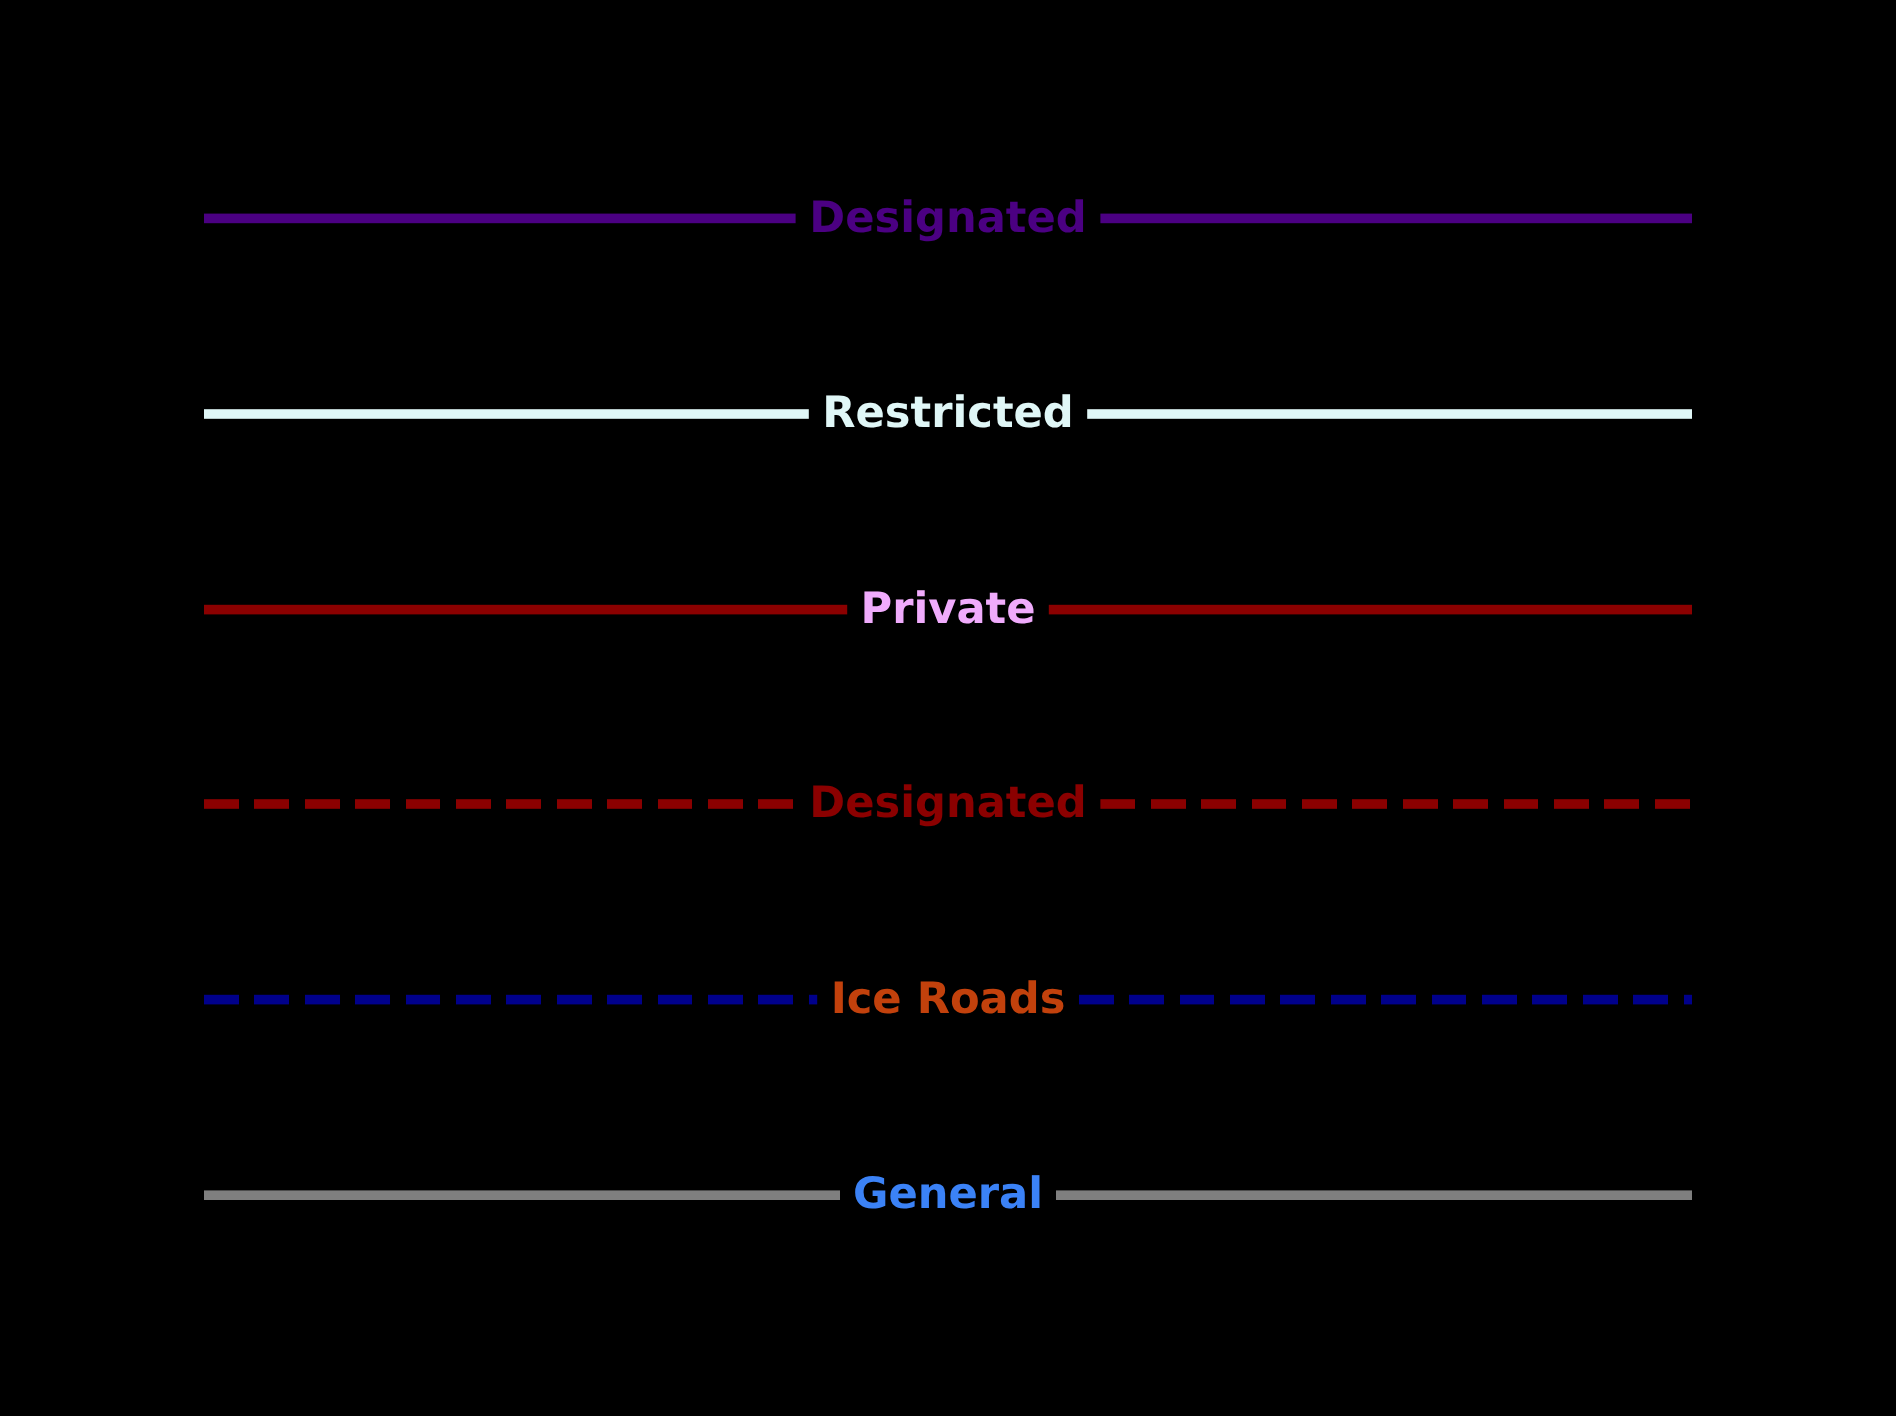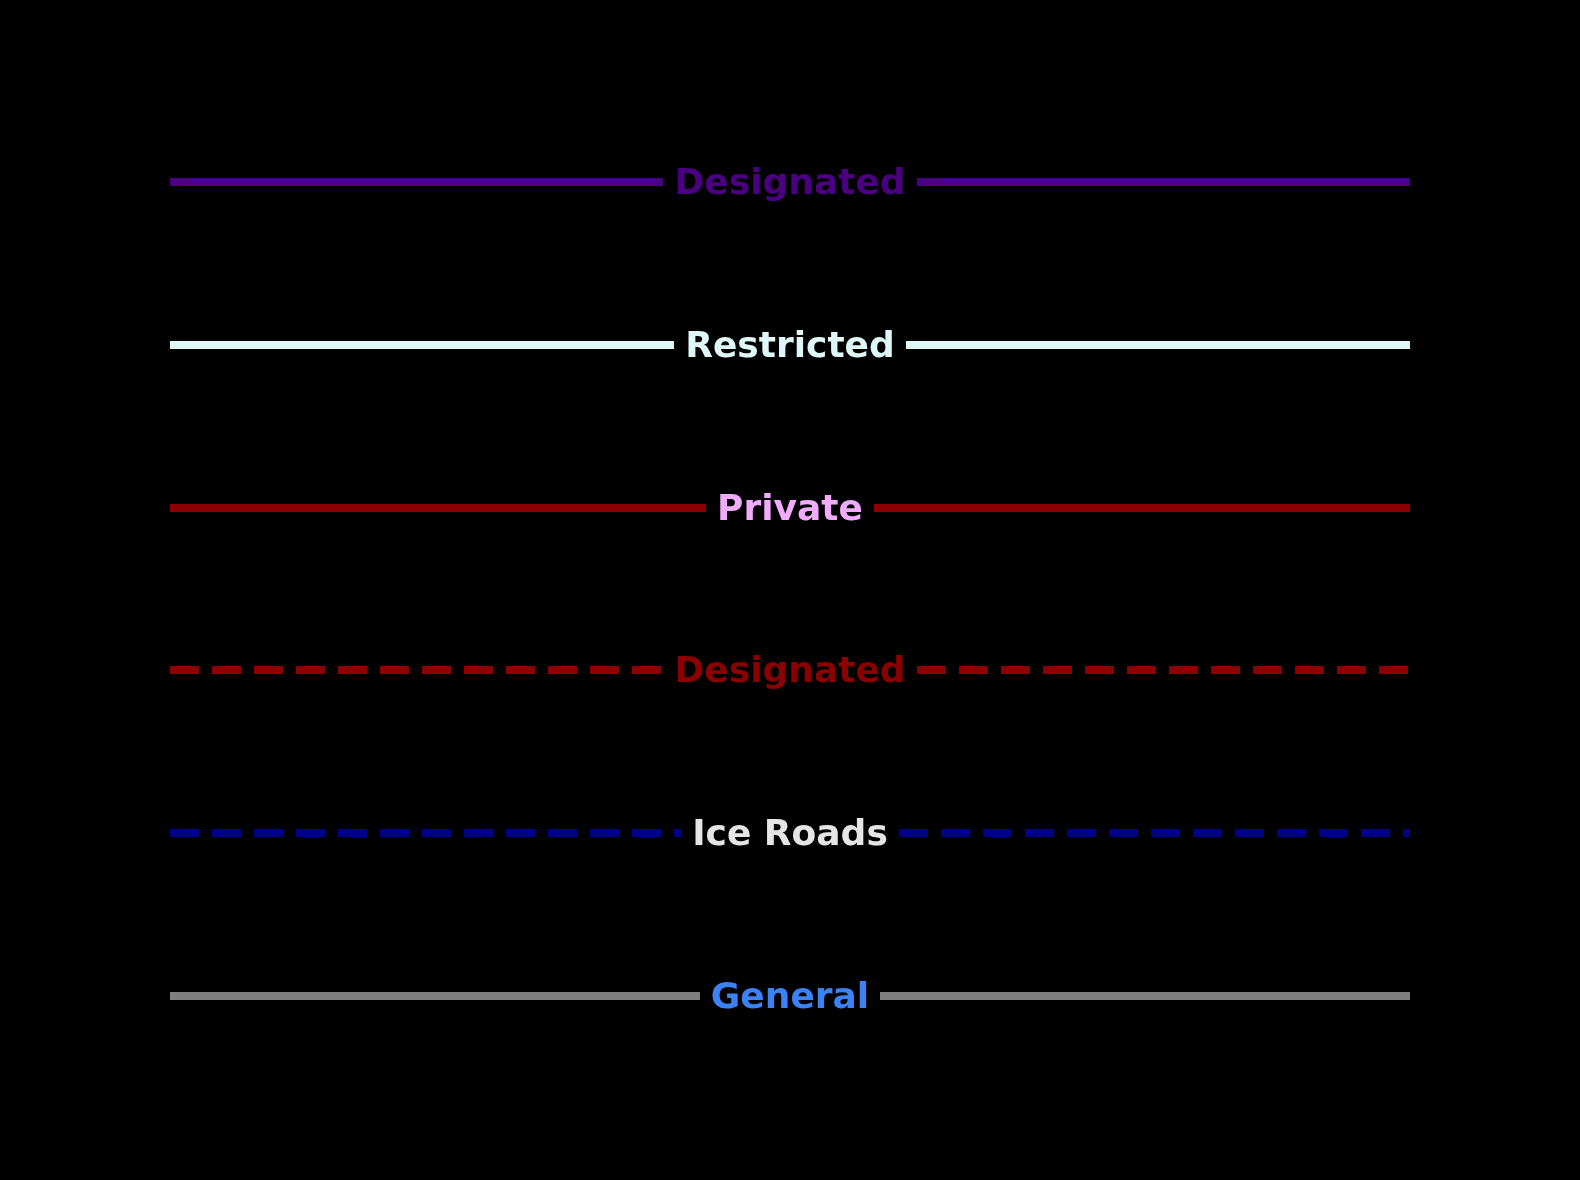--- a/index.html
+++ b/index.html
@@ -58,21 +58,21 @@
   </div>
 
   <div class="legend-row" style="left: 170px; width: 1240px; top: 634px;">
     <div class="line-seg" style="height: 8px; background: repeating-linear-gradient(90deg, rgb(139, 0, 0) 0px, rgb(139, 0, 0) 29px, transparent 29px, transparent 42px);"></div>
     <span class="row-label" style="color: rgb(139, 0, 0);">Designated</span>
     <div class="line-seg" style="height: 8px; background: repeating-linear-gradient(90deg, rgb(139, 0, 0) 0px, rgb(139, 0, 0) 29px, transparent 29px, transparent 42px);"></div>
   </div>
 
   <div class="legend-row" style="left: 170px; width: 1240px; top: 797px;">
     <div class="line-seg" style="height: 8px; background: repeating-linear-gradient(90deg, rgb(0, 0, 139) 0px, rgb(0, 0, 139) 29px, transparent 29px, transparent 42px);"></div>
-    <span class="row-label" style="color: #e5e5e5; text-align: right;">Ice Roads</span>
+    <span class="row-label" style="color: #c2410c; text-align: right;">Ice Roads</span>
     <div class="line-seg" style="height: 8px; background: repeating-linear-gradient(90deg, rgb(0, 0, 139) 0px, rgb(0, 0, 139) 29px, transparent 29px, transparent 42px);"></div>
   </div>
 
   <div class="legend-row" style="left: 170px; width: 1240px; top: 960px;">
     <div class="line-seg" style="height: 8px; background: rgb(127, 127, 127);"></div>
     <span class="row-label" style="color: #3b82f6;">General</span>
     <div class="line-seg" style="height: 8px; background: rgb(127, 127, 127);"></div>
   </div>
 
 </div>

